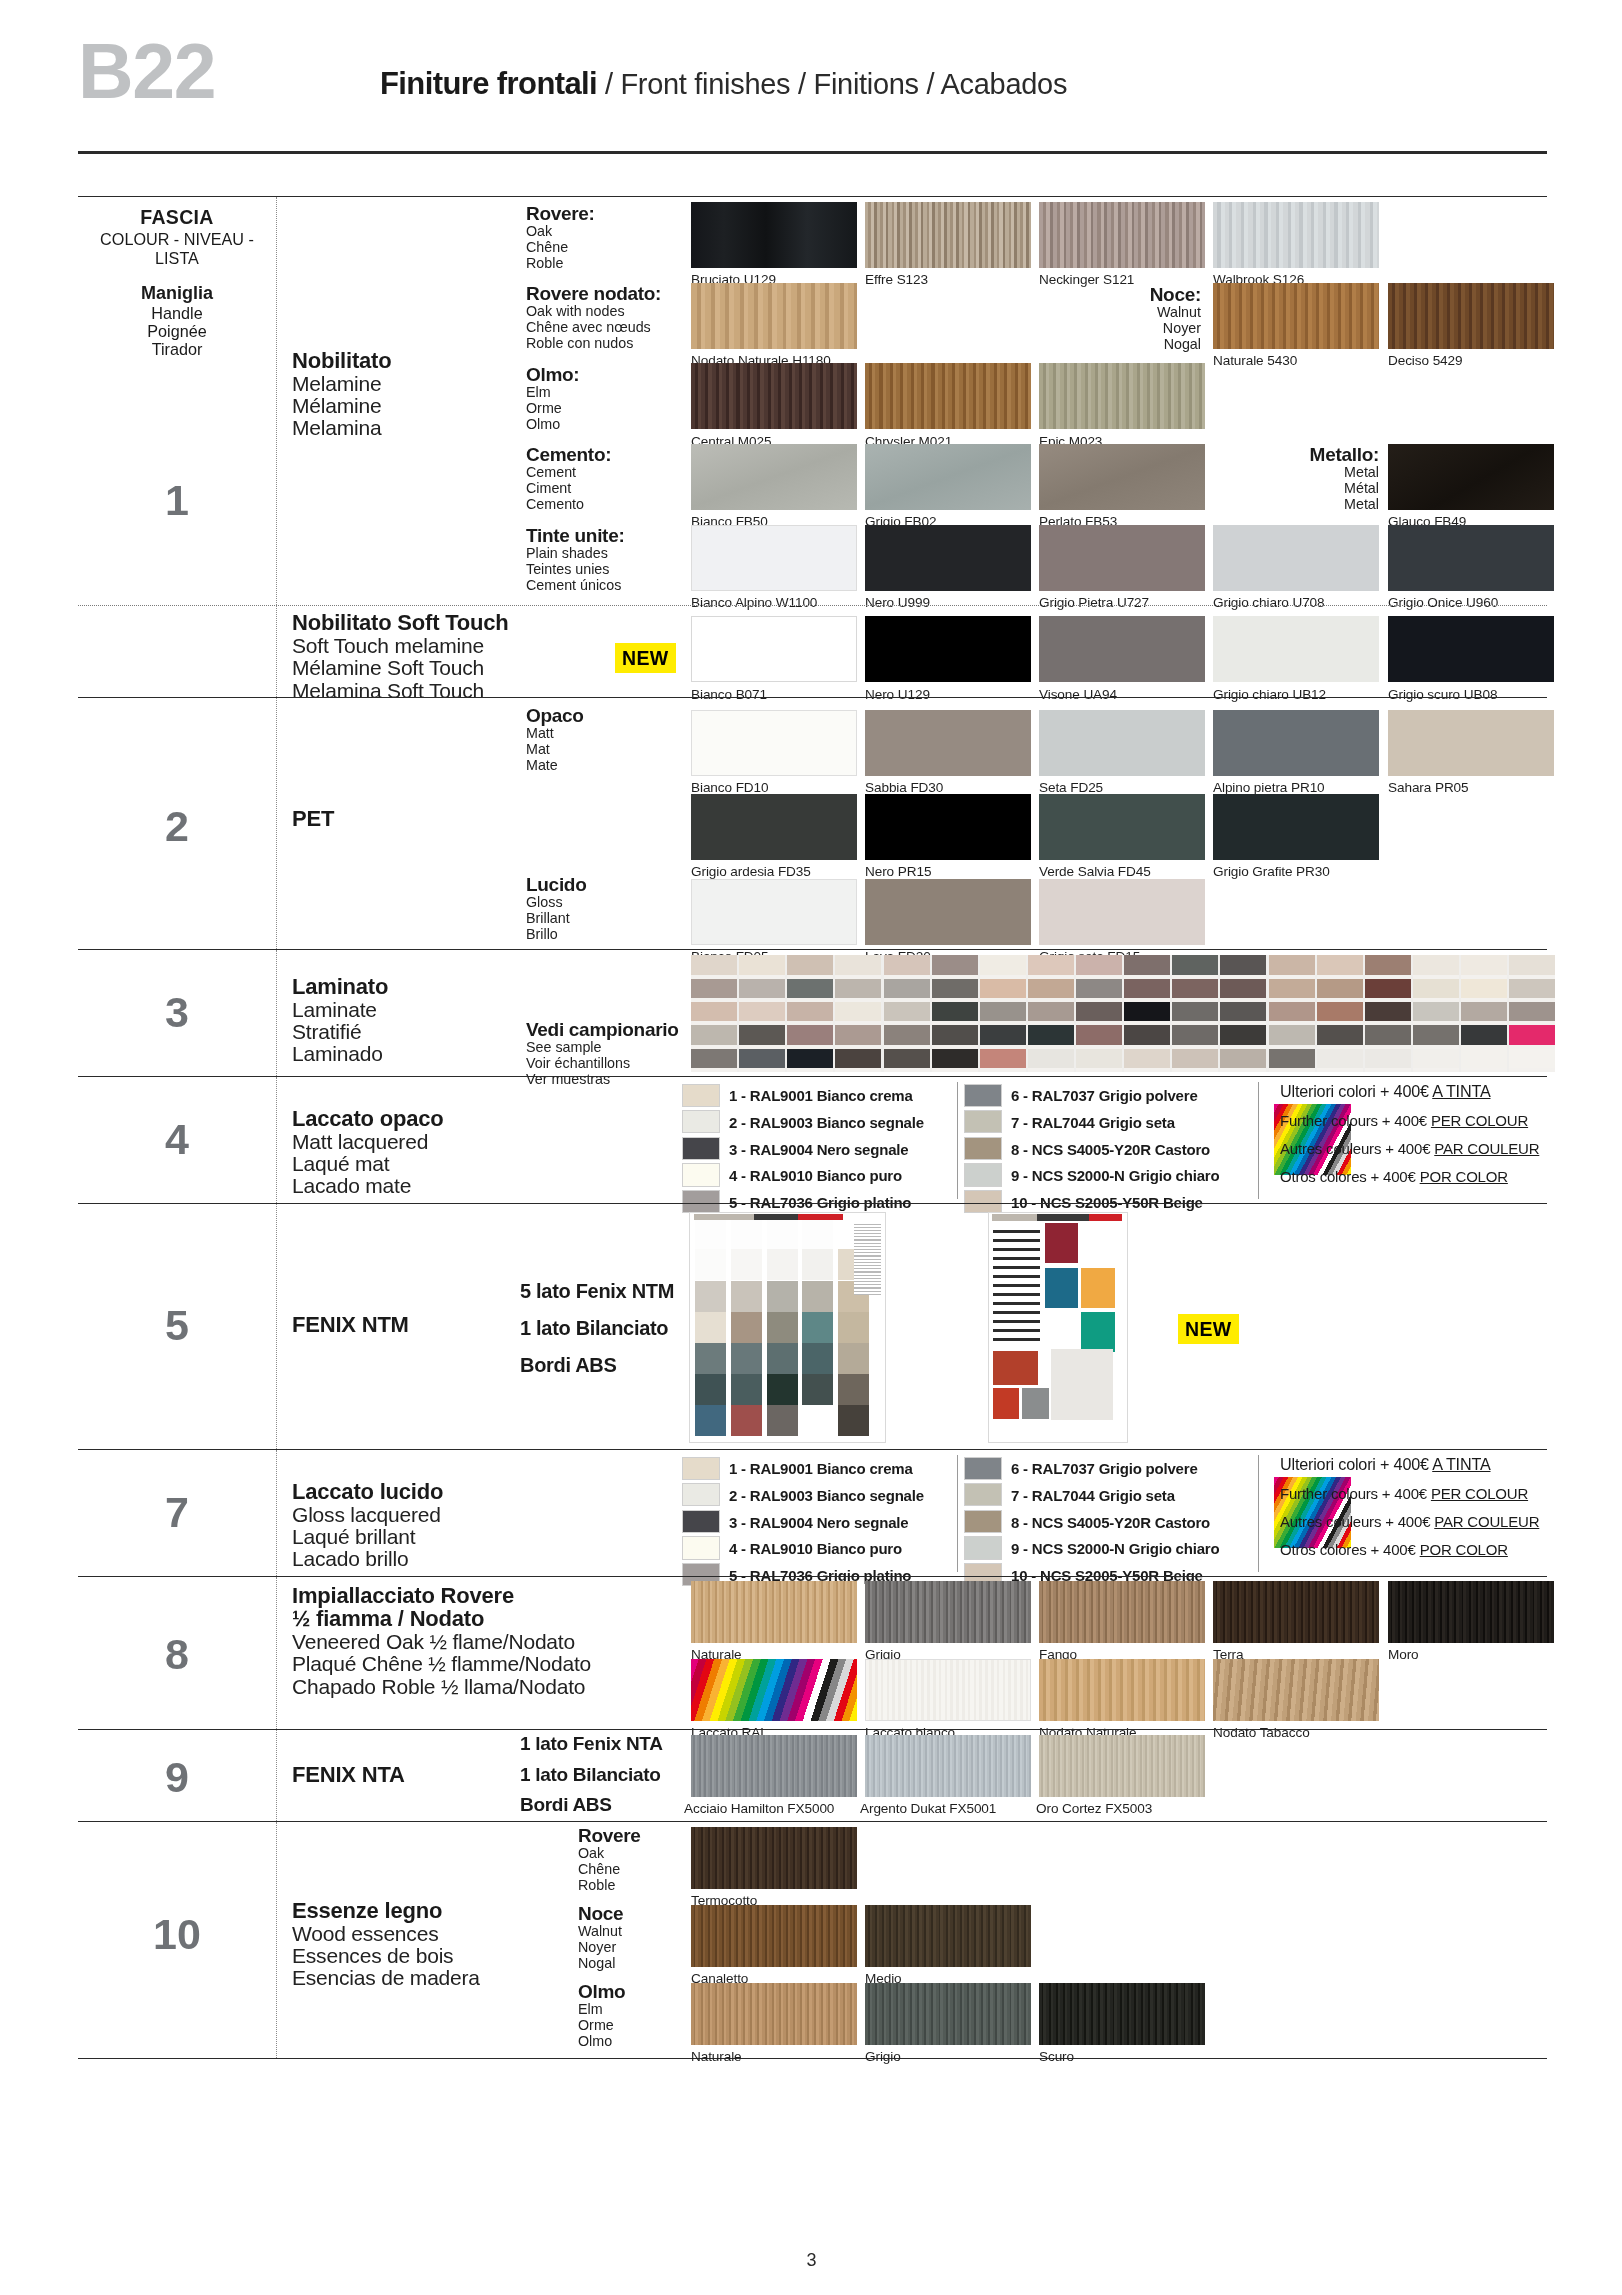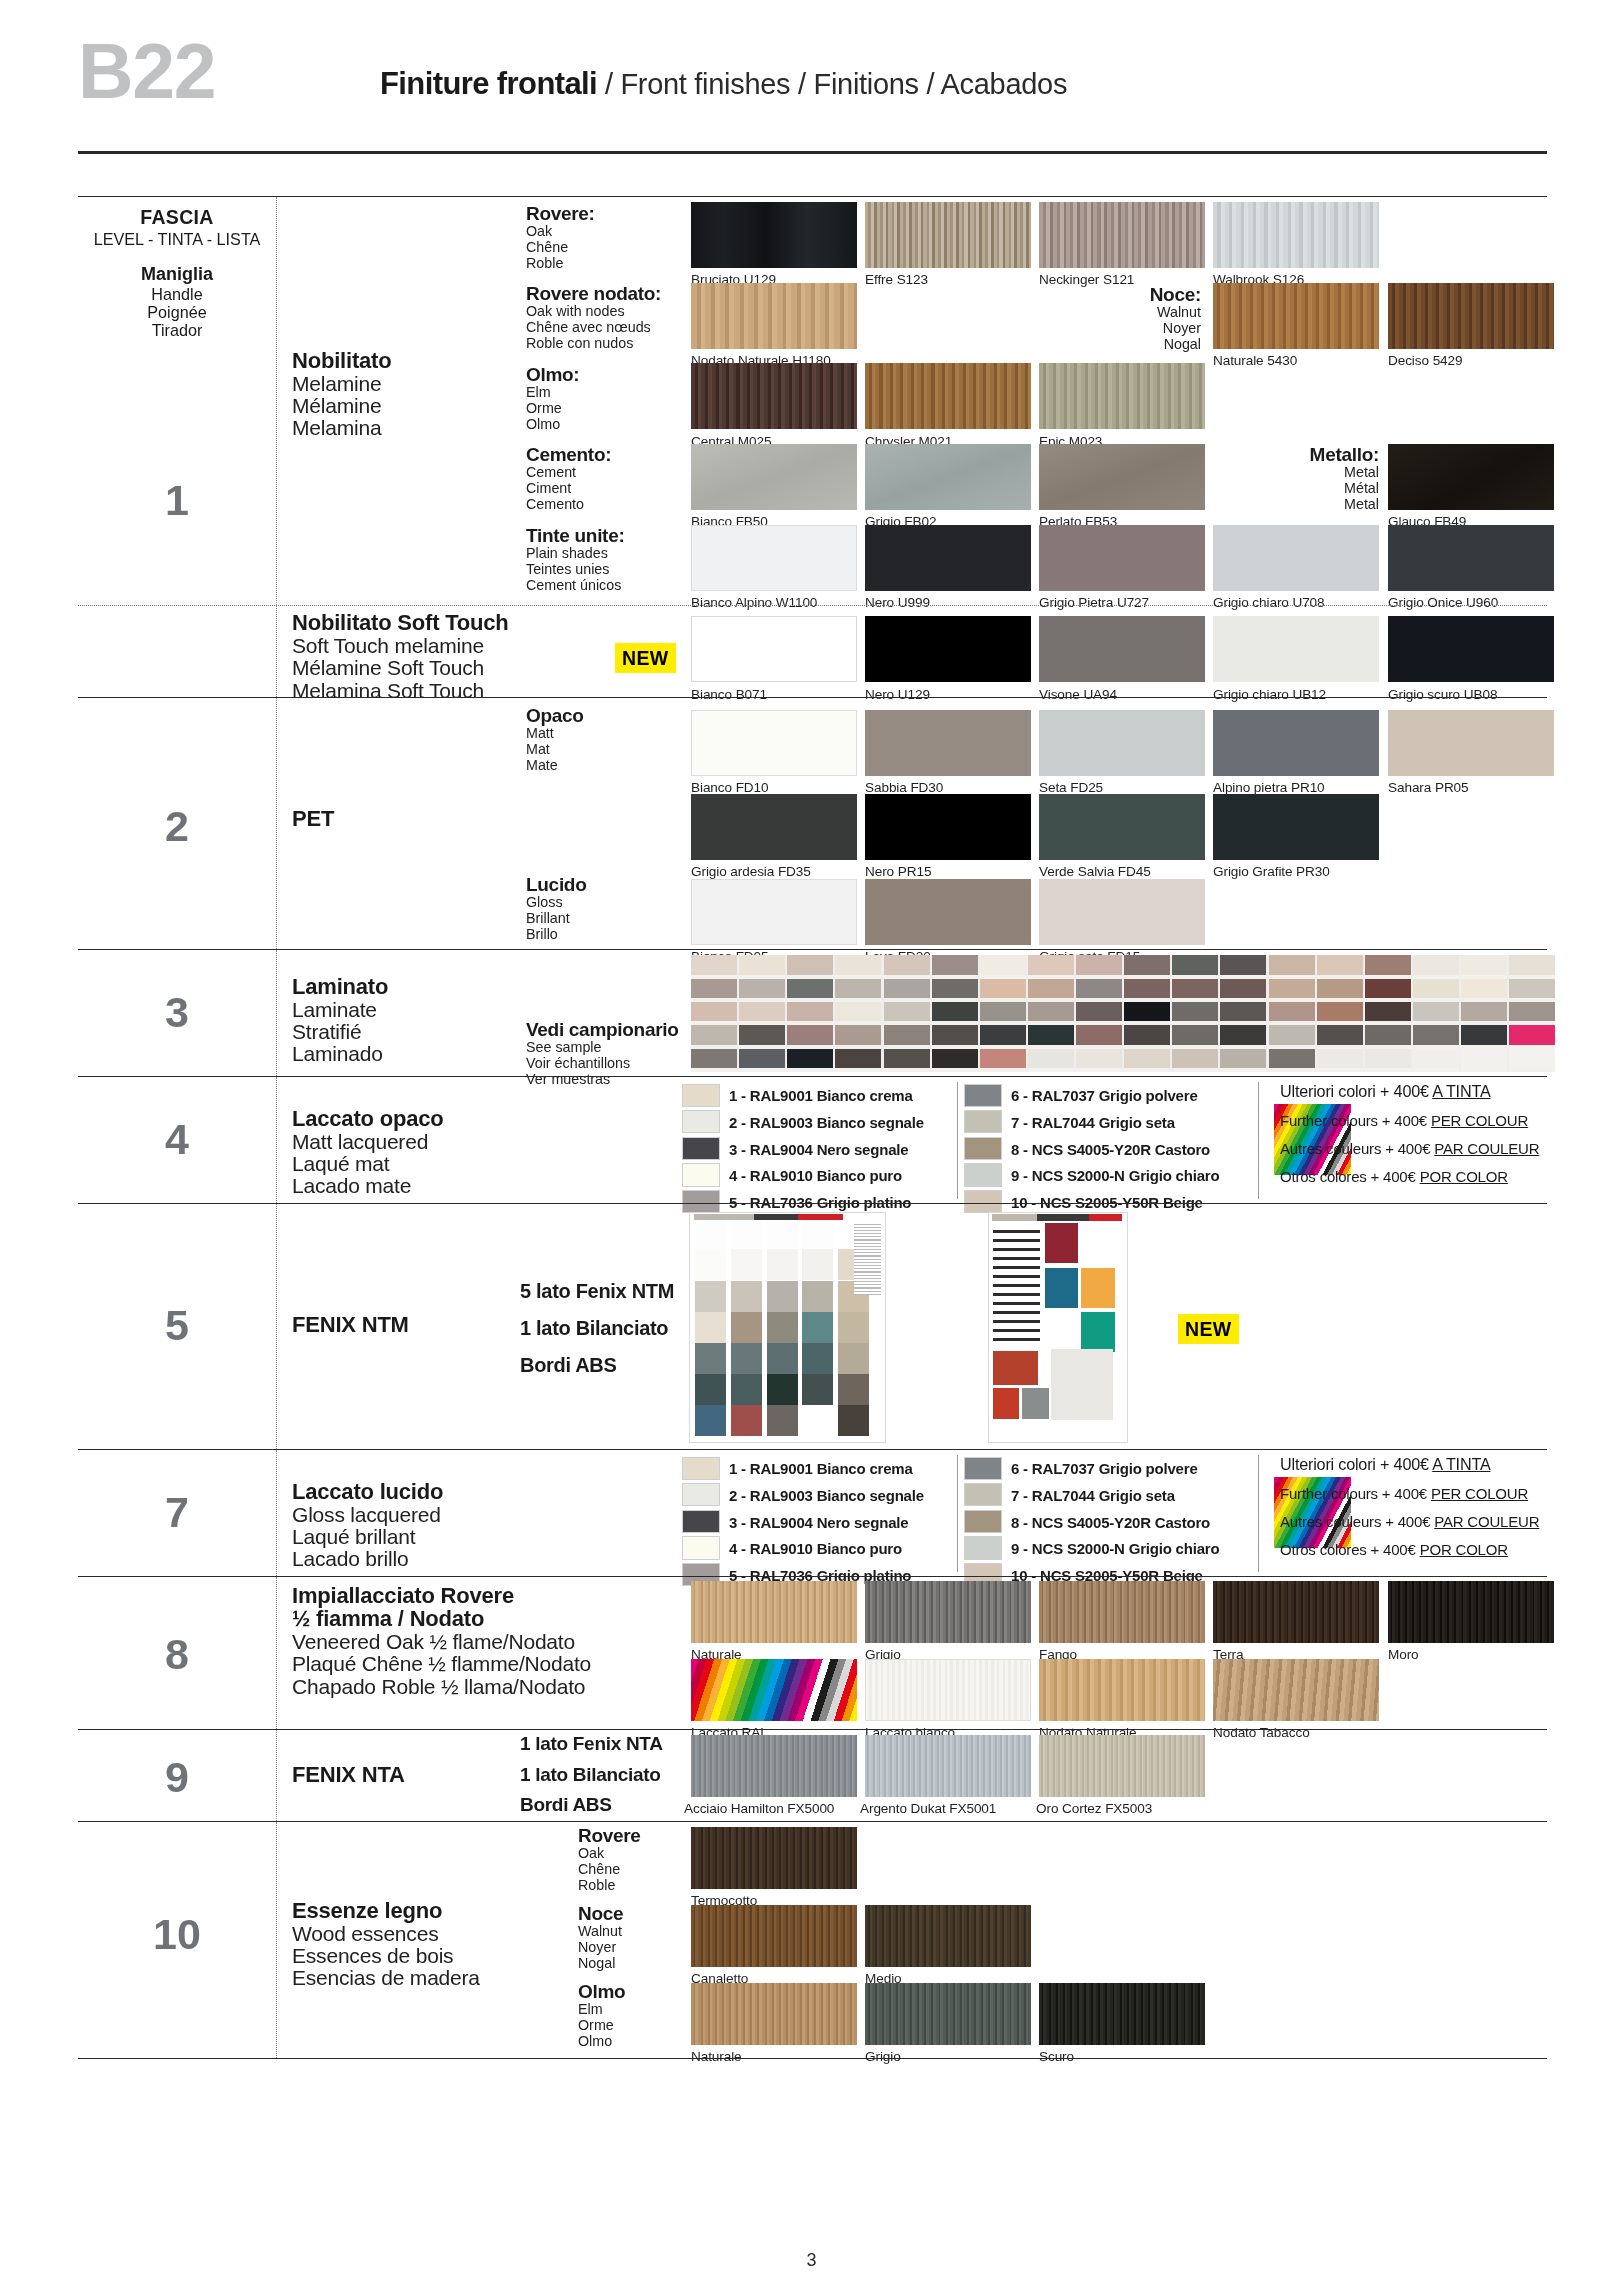--- a/index.html
+++ b/index.html
@@ -108,21 +108,21 @@
   </div>
   <div class="header-rule"></div>
 
   <div class="table">
 
     <div class="band first" style="height:409px">
       <div class="vline"></div>
 
       <div class="fascia-head">
         <div class="fascia-t1">FASCIA</div>
-        <div class="fascia-t2">LEVEL - TINTA - LISTA</div>
+        <div class="fascia-t2">COLOUR - NIVEAU - LISTA</div>
         <div class="fascia-t3">Maniglia</div>
         <div class="fascia-t4">Handle</div>
         <div class="fascia-t4">Poignée</div>
         <div class="fascia-t4">Tirador</div>
       </div>
       <div class="level" style="top:279px">1</div>
 
       <div class="cat" style="top:152px">
         <div class="cat-it">Nobilitato</div>
         <div class="cat-tr">Melamine</div>

